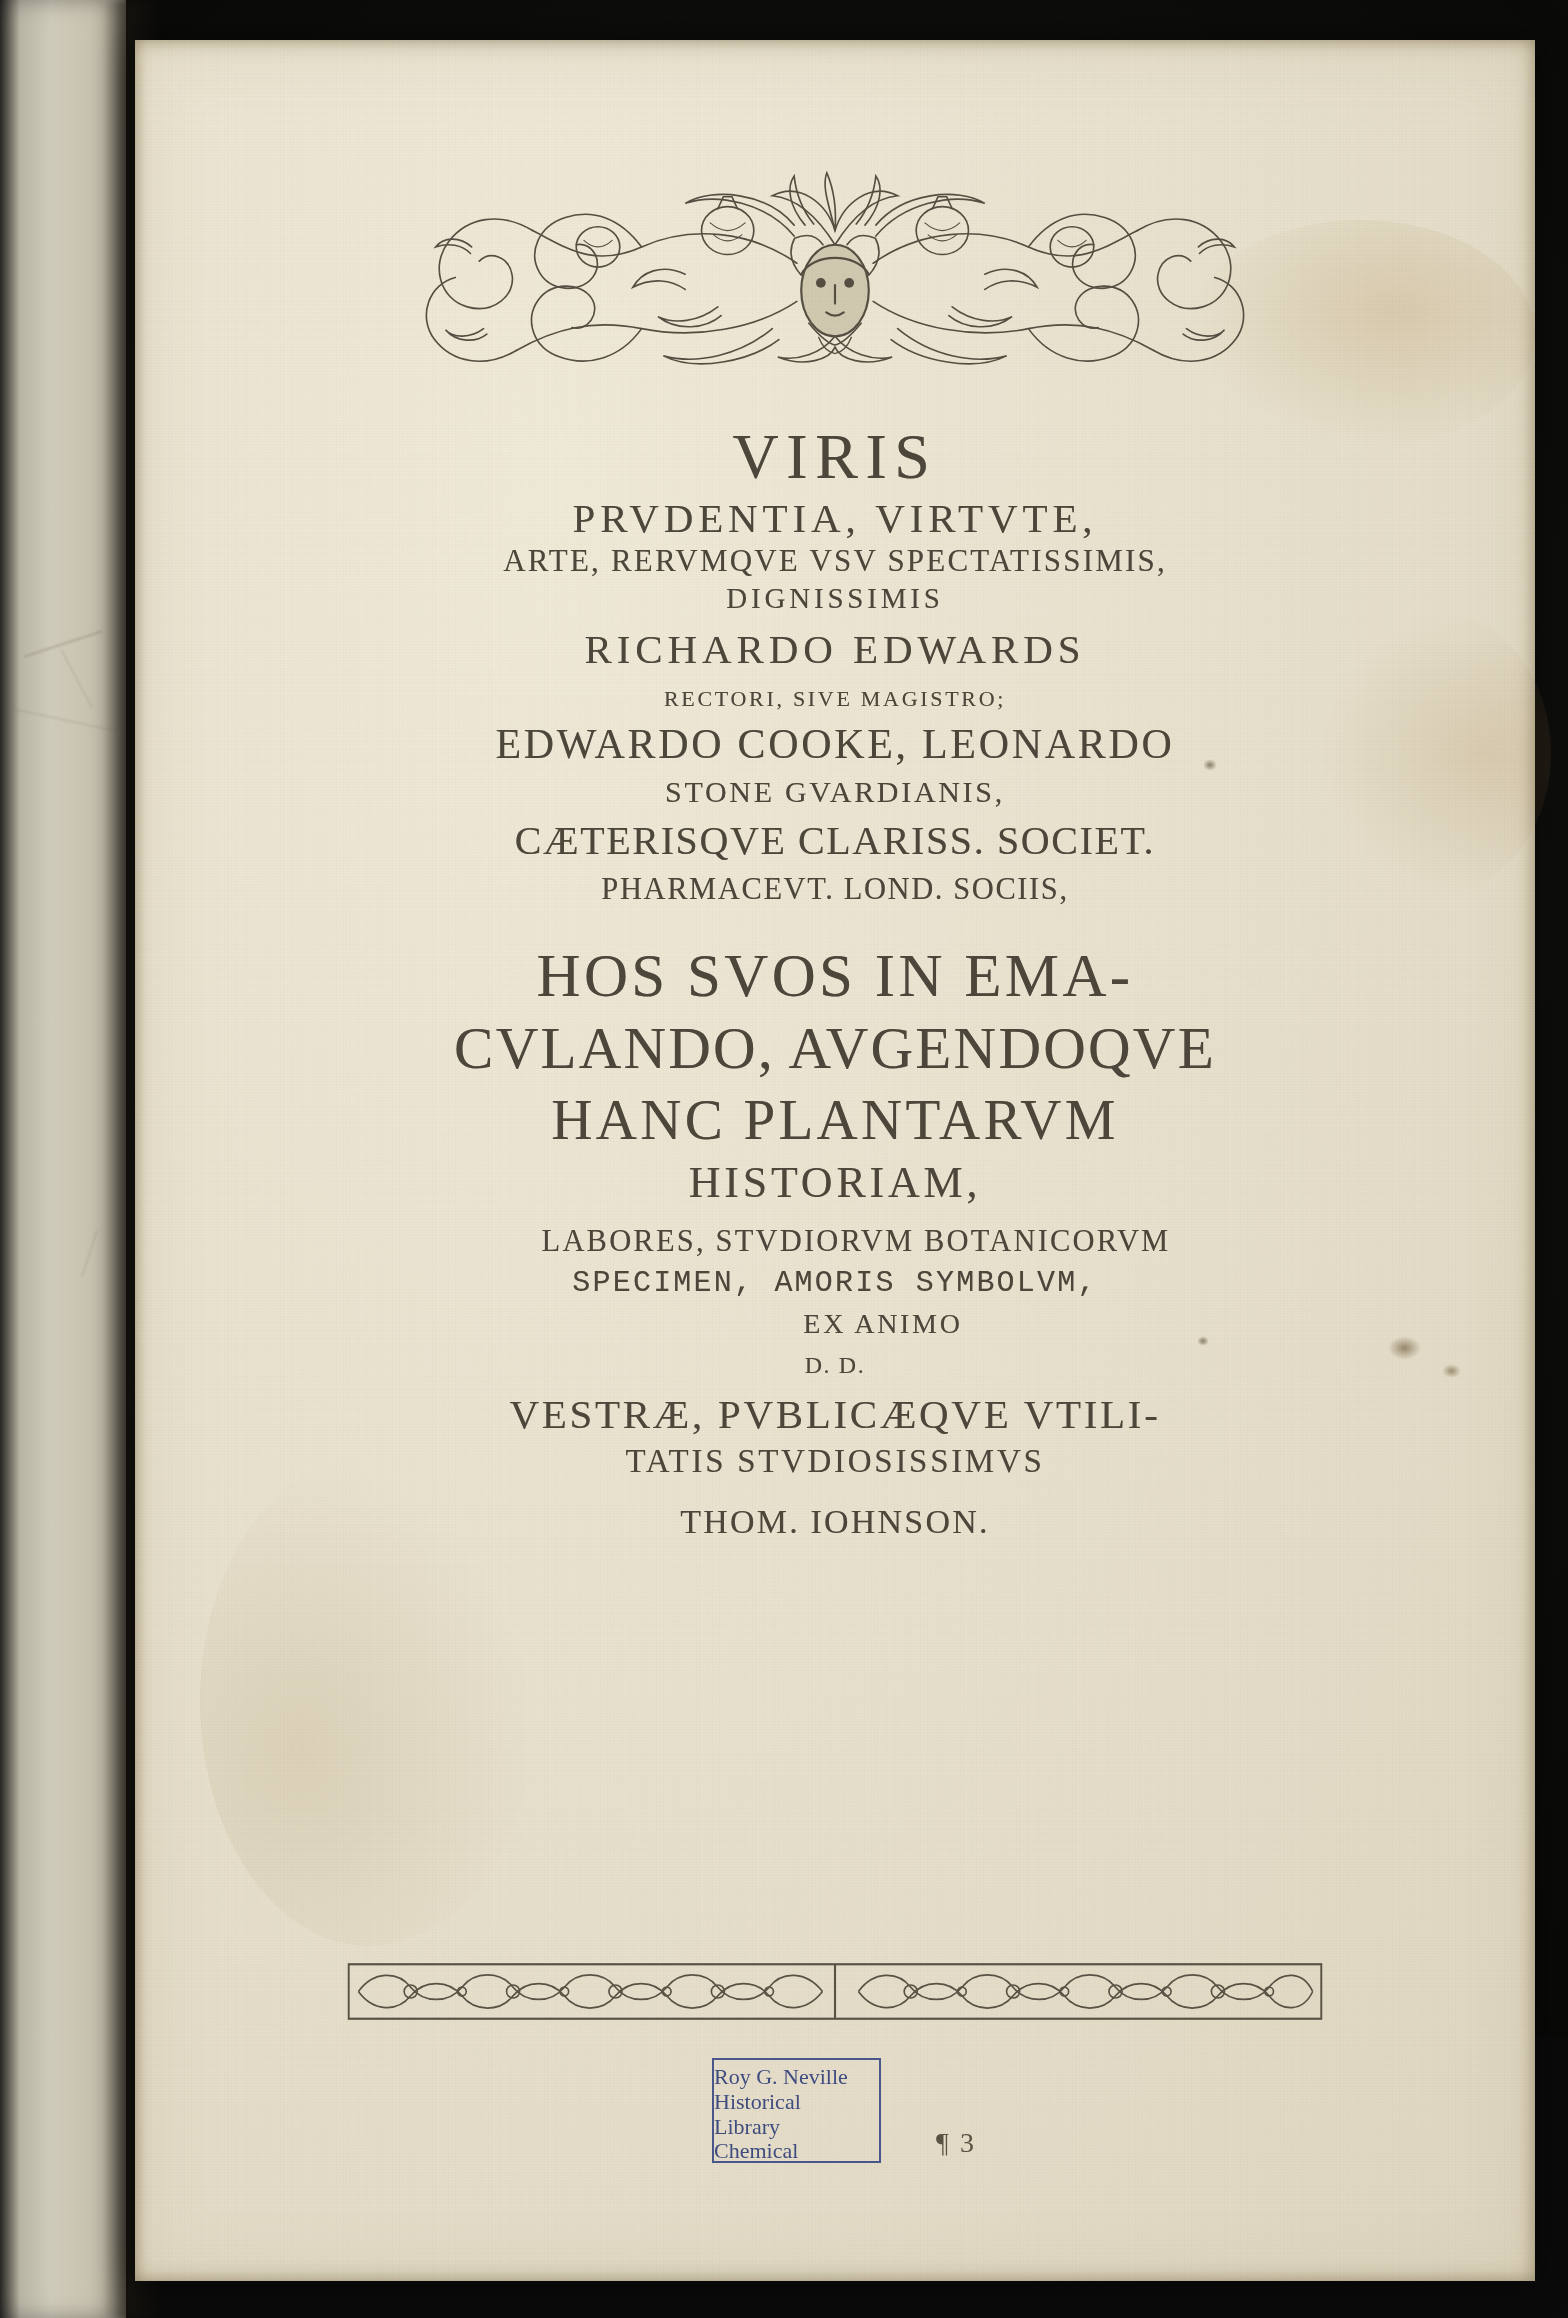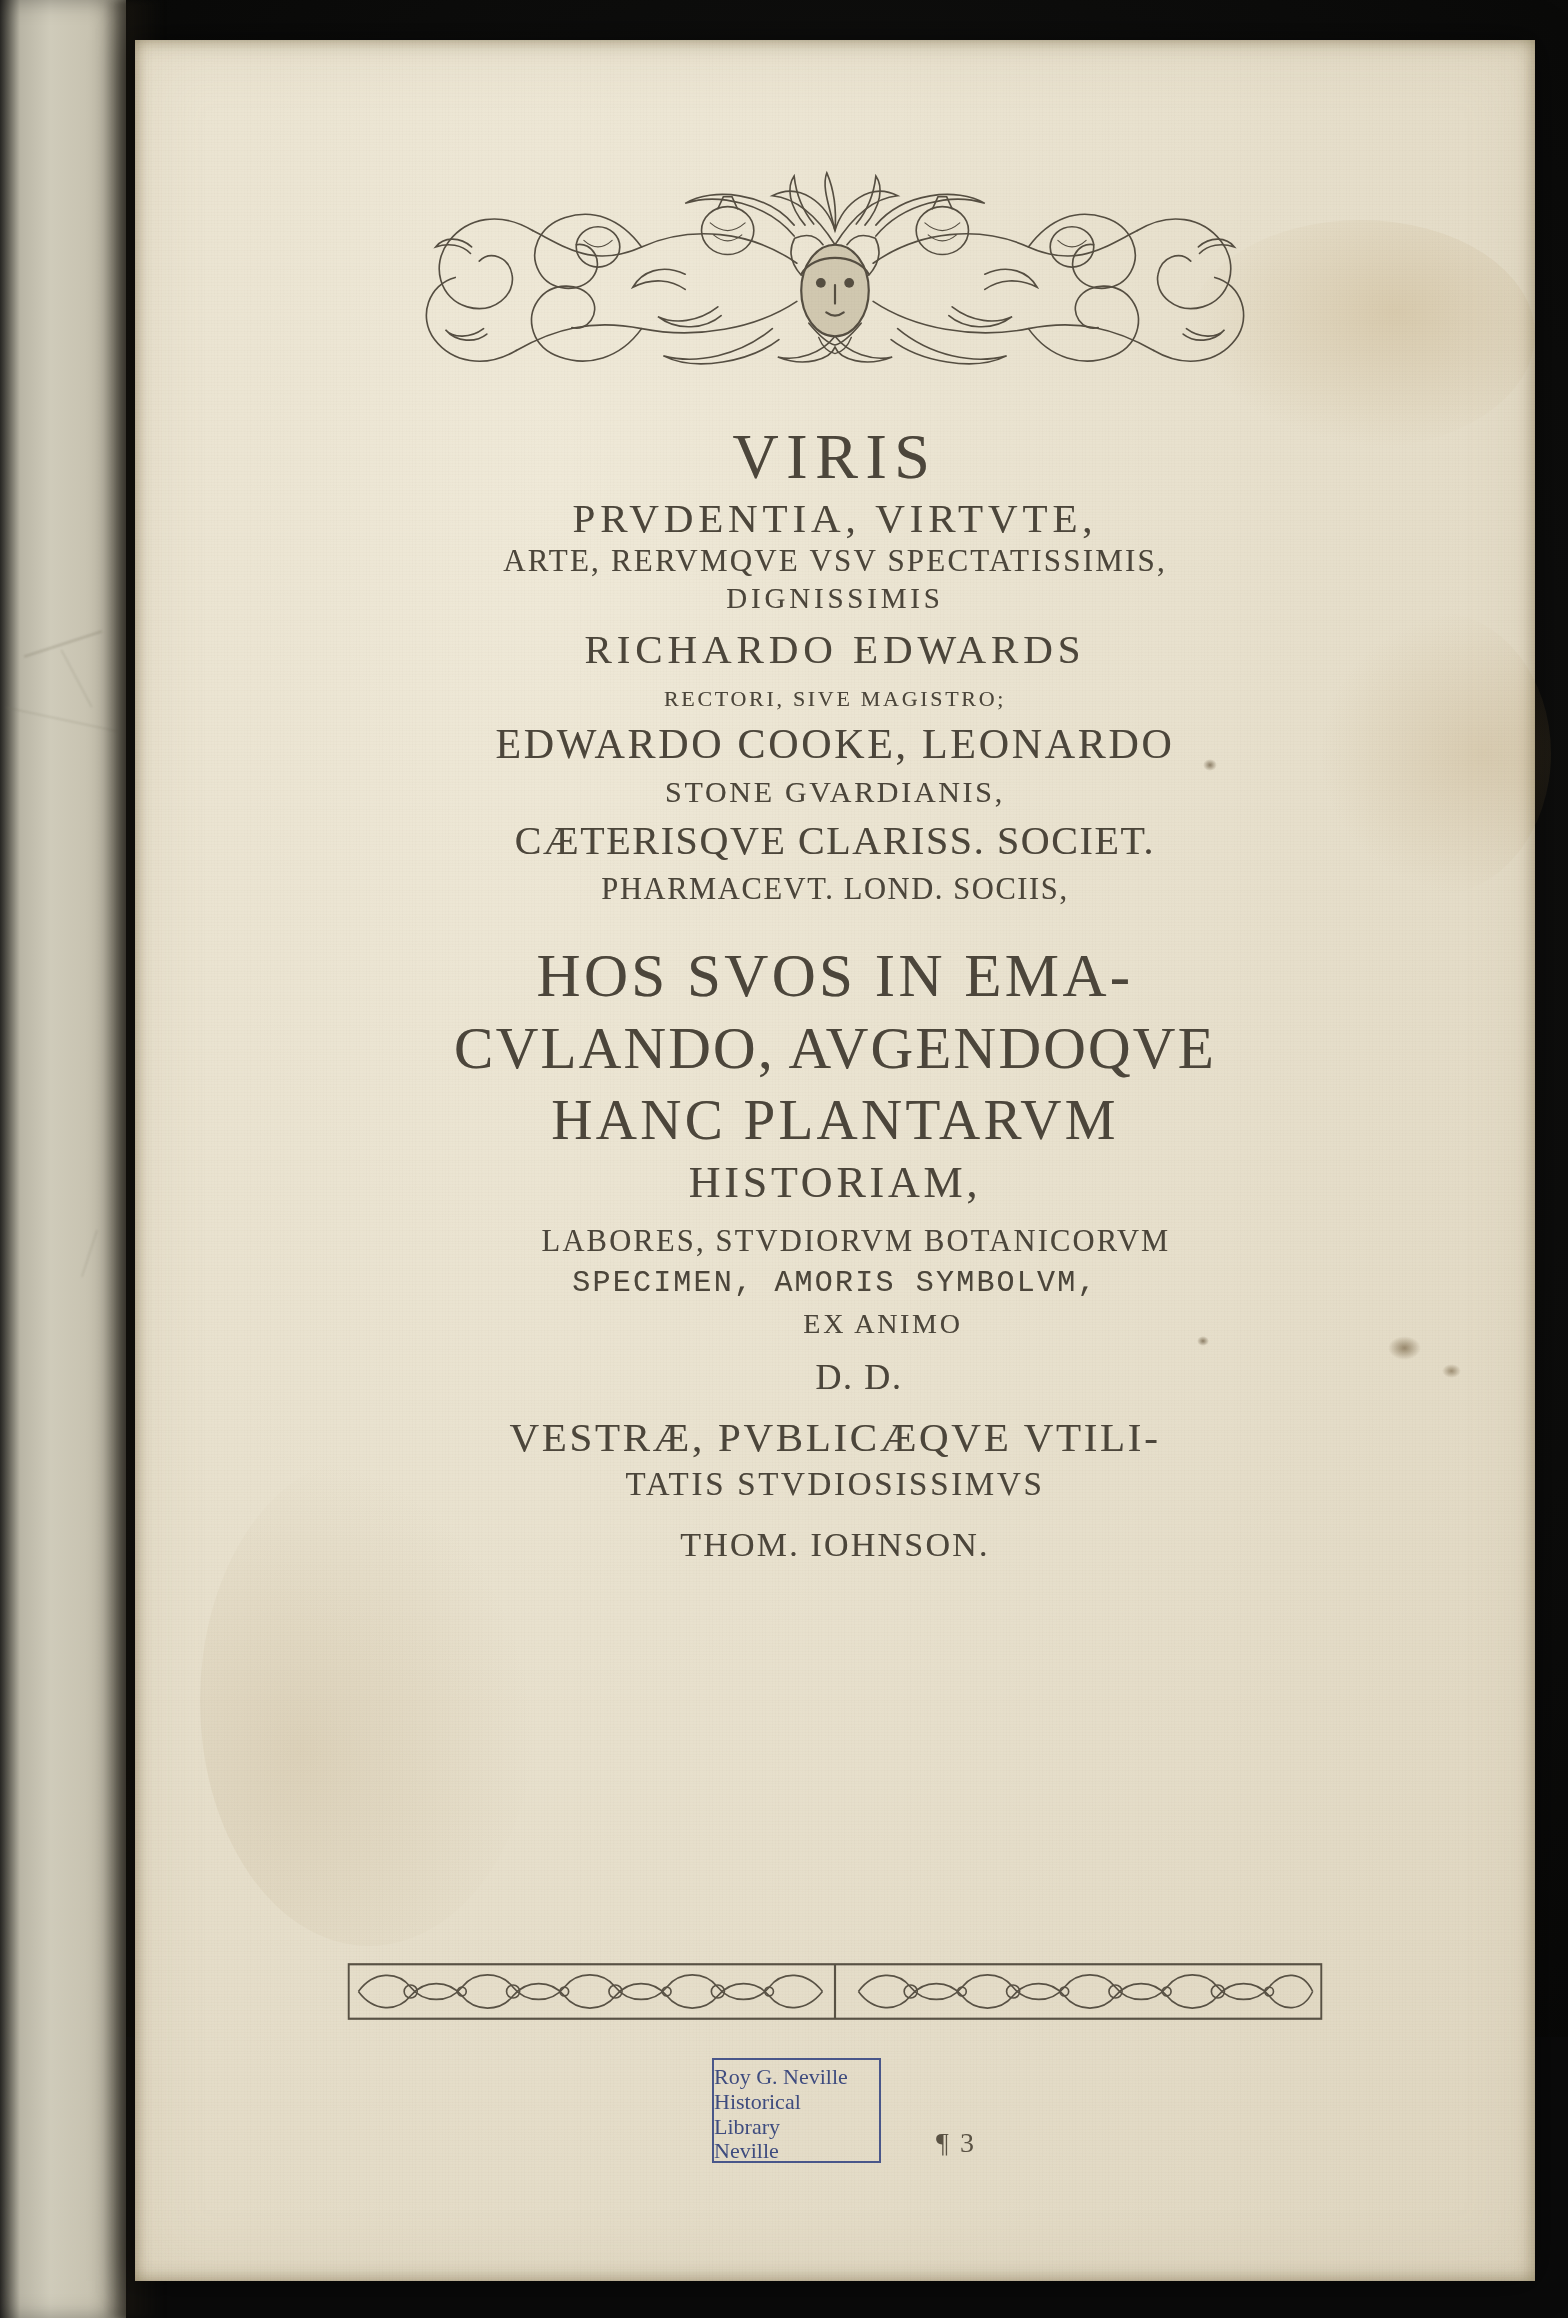--- a/index.html
+++ b/index.html
@@ -133,21 +133,21 @@
   .l-stone      { font-size: 30px;  letter-spacing: 2.7px;  line-height: 1.35; }
   .l-caeter     { font-size: 40px;  letter-spacing: 1.6px;  line-height: 1.42; }
   .l-pharm      { font-size: 30.5px;  letter-spacing: 1.6px;  line-height: 1.35; }
   .l-hos        { font-size: 61px; letter-spacing: 3.3px;  line-height: 1.22; margin-top: 28px; }
   .l-cul        { font-size: 59px; letter-spacing: 2.2px;  line-height: 1.22; }
   .l-hanc       { font-size: 57px; letter-spacing: 3.3px;  line-height: 1.22; }
   .l-hist       { font-size: 44px;  letter-spacing: 3.8px;  line-height: 1.3; }
   .l-labores    { font-size: 30.5px;  letter-spacing: 2.2px;  line-height: 1.36; margin-top: 9.8px; padding-left: 21px; }
   .l-specimen   { font-size: 30px;  letter-spacing: 2.2px;  line-height: 1.36; font-family: Liberation Mono, monospace; }
   .l-exanimo    { font-size: 28px;  letter-spacing: 2.7px;  line-height: 1.42; margin-left: 48px; }
-  .l-dd         { font-size: 36px;  letter-spacing: 1.6px;  line-height: 1.9; padding-left: 24px; }
+  .l-dd         { font-size: 24px;  letter-spacing: 1.6px;  line-height: 1.9; }
   .l-vestrae    { font-size: 41px;  letter-spacing: 2.7px;  line-height: 1.25; }
   .l-tatis      { font-size: 33px;  letter-spacing: 2.7px;  line-height: 1.3; }
   .l-signature  { font-size: 34px;  letter-spacing: 2.2px;  line-height: 2.3; }
 
   
   #tailpiece {
     position: absolute;
     left: 50%;
     transform: translateX(-50%);
     top: 1923px;
@@ -351,21 +351,21 @@
           <circle cx="586" cy="52" r="8"></circle>
             <circle cx="774" cy="52" r="8"></circle>
         </g>
       </g>
     </svg>
 
     <div id="library-stamp">
       <div>Roy G. Neville</div>
       <div>Historical</div>
       <div>Library</div>
-      <div>Neville</div>
+      <div>Chemical</div>
     </div>
 
     <div id="sig-mark">¶ 3</div>
 
     <div id="grain"></div>
   </div>
 </div>
 
 
 </body></html>

